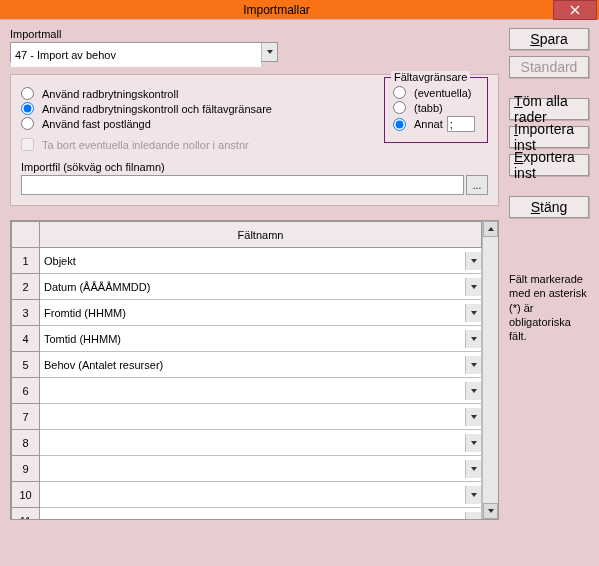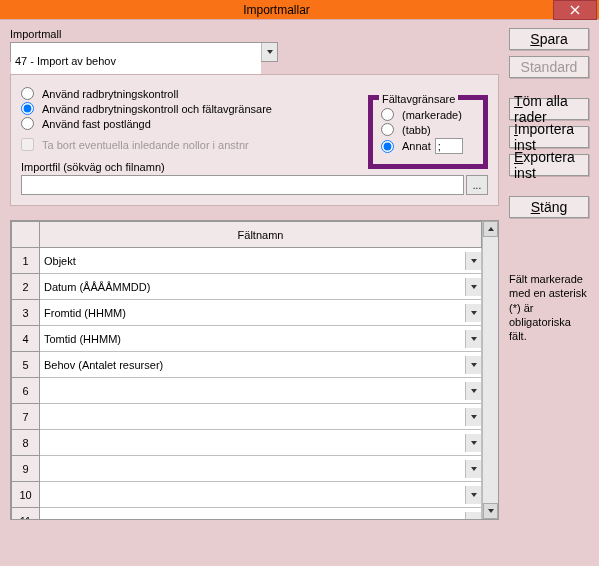--- a/index.html
+++ b/index.html
@@ -50,21 +50,21 @@
 
   .label { font-size: 11px; color:#000; margin-bottom:2px; }
 
   .combo {
     display:flex; align-items:stretch;
     height:20px;
     background:#fff; border:1px solid #999;
     width:268px;
   }
   .combo input {
-    flex:1; border:none; outline:none; font-size:11px; padding:18px 4px;
+    flex:1; border:none; outline:none; font-size:11px; padding:12px 4px;
     font-family: inherit;
   }
   .combo .drop {
     width:16px; background:#e8e8e8; border-left:1px solid #bbb;
     display:flex; align-items:center; justify-content:center;
     cursor:pointer;
   }
   .drop svg { width:8px; height:8px; }
 
   .panel {
@@ -76,24 +76,24 @@
   }
 
   .radio-row { display:flex; align-items:center; gap:4px; margin:2px 0; font-size:11px; }
   .radio-row input { margin:0 4px 0 0; }
 
   .check-row { display:flex; align-items:center; gap:4px; margin:8px 0 10px 0; font-size:11px; color:#a0989a; }
   .check-row input { margin:0 4px 0 0; }
 
   .fieldset {
     position:absolute;
-    right:10px; top:20px;
-    border:5px solid #701a75;
+    right:10px; top:2px;
+    border:1px solid #701a75;
     padding:6px 8px 8px 8px;
-    width:120px;
+    width:104px;
     background:#f0e4e6;
   }
   .fieldset .legend {
     position:absolute; top:-7px; left:6px;
     background:#f0e4e6; padding:0 3px; font-size:11px;
   }
   .fieldset .radio-row { margin:2px 0; }
   .annat-input {
     width:28px; height:16px; border:1px solid #999; background:#fff;
     font-size:11px; padding:0 2px; font-family:inherit; outline:none;
@@ -202,21 +202,21 @@
 
       <label class="check-row">
         <input type="checkbox" disabled="" style="">
         <span>Ta bort eventuella inledande nollor i anstnr</span>
       </label>
 
       <div class="fieldset">
         <div class="legend">Fältavgränsare</div>
         <label class="radio-row">
           <input type="radio" name="r2" style="">
-          <span>(markerade)</span>
+          <span>(eventuella)</span>
         </label>
         <label class="radio-row">
           <input type="radio" name="r2" style="">
           <span>(tabb)</span>
         </label>
         <label class="radio-row">
           <input type="radio" name="r2" checked="" style="">
           <span>Annat</span>
           <input class="annat-input" type="text" value=";" style="">
         </label>

